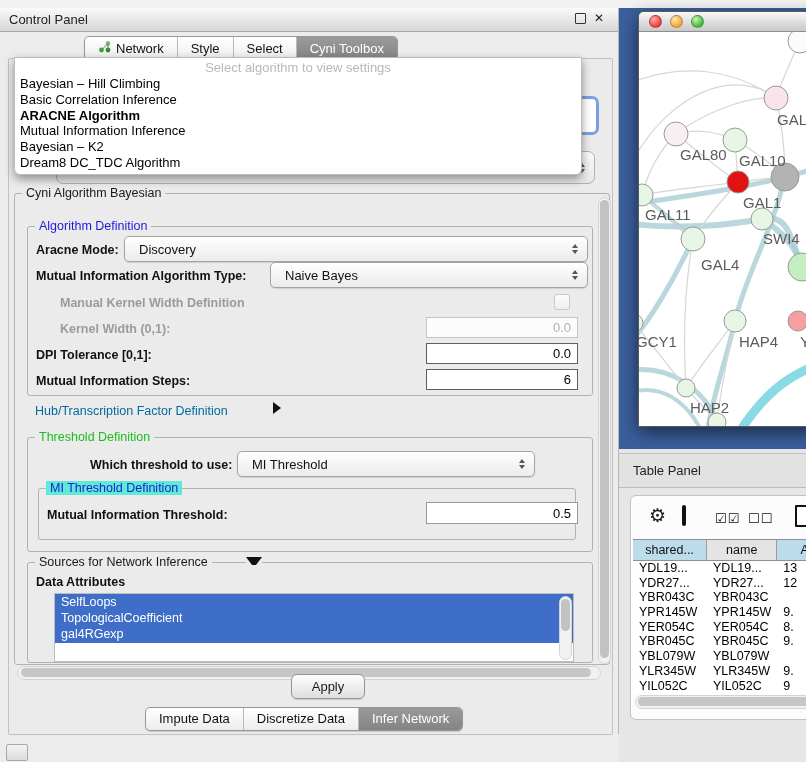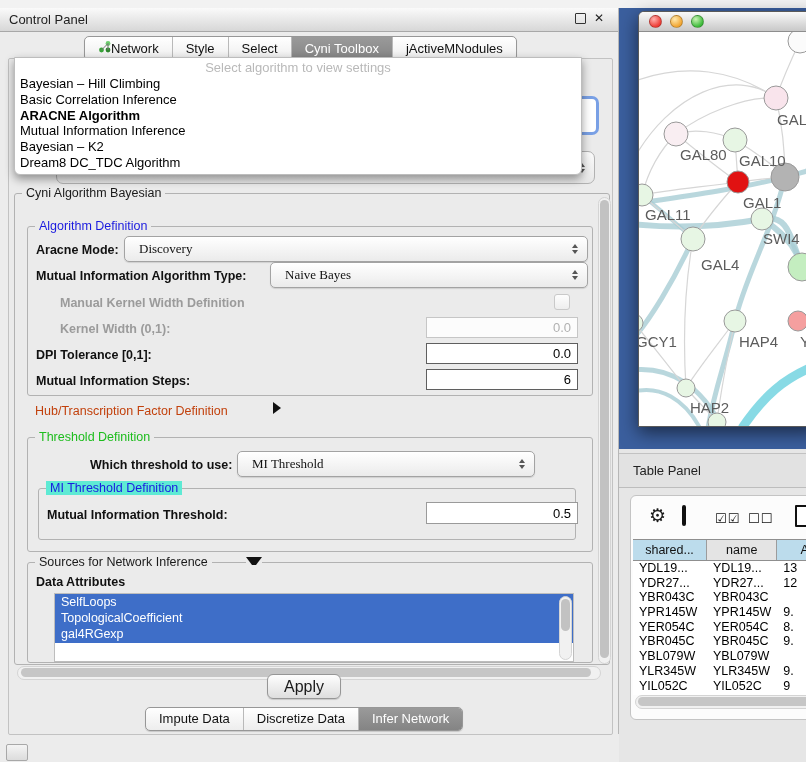--- a/index.html
+++ b/index.html
@@ -13,21 +13,21 @@
   .cp-titlebar{left:0;top:0;width:618px;height:23px;background:linear-gradient(#fafafa,#d7d7d7);
                border-bottom:1px solid #a8a8a8;display:flex;align-items:center;}
   .cp-title{font-size:13px;color:#222;padding-left:9px;}
   .winbtns{position:absolute;right:14px;top:4px;display:flex;gap:8px;align-items:center;}
   .float-ico{width:9px;height:9px;border:1.5px solid #333;border-radius:1px;}
   .close-ico{font-size:12px;font-weight:bold;color:#222;line-height:12px;}
   
   .seg{display:flex;border:1px solid #979797;border-radius:5px;overflow:hidden;
        background:linear-gradient(#ffffff,#ededed);box-shadow:0 1px 1px rgba(0,0,0,.15);}
   .seg-tab{padding:3px 13px 4px 13px;font-size:13px;border-left:1px solid #b9b9b9;white-space:nowrap;
-           display:flex;align-items:center;color:#111;}
+           display:flex;align-items:center;gap:5px;color:#111;}
   .seg-tab:first-child{border-left:none;}
   .seg-tab.sel{background:linear-gradient(#9a9a9a,#848484);color:#fff;}
   
   .cp-content{left:8px;top:50px;width:603px;height:675px;background:#ebebeb;
               border:1px solid #c2c2c2;border-radius:2px;}
   
   .popup{left:14px;top:49px;width:566px;background:#ffffff;border:1px solid #bdbdbd;
          border-radius:0 0 6px 6px;box-shadow:0 4px 10px rgba(0,0,0,.4);z-index:40;padding-bottom:3px;}
   .popup-prompt{font-size:13px;color:#b9b9b9;text-align:center;padding:2px 0 1px 0;}
   .dd-item{font-size:13px;line-height:15.8px;padding-left:5px;color:#000;}
@@ -41,21 +41,21 @@
   
   .group{border:1px solid #b2b2b2;border-radius:3px;}
   .gtitle{position:absolute;top:-8px;left:7px;background:#ebebeb;padding:0 4px;font-size:12.5px;white-space:nowrap;}
   .t-blue{color:#1a1adf;}
   .t-green{color:#1dbd1d;}
   .lbl{font-size:12.5px;font-weight:bold;color:#111;white-space:nowrap;text-align:right;}
   .lbl.dis{color:#9b9b9b;padding-left:24px;}
   
   .combo{border:1px solid #a3a3a3;border-radius:5px;background:linear-gradient(#ffffff,#ebebeb);
          box-shadow:inset 0 1px 0 #fff,0 1px 1px rgba(0,0,0,.12);display:flex;align-items:center;font-size:13px;}
-  .combo .val{padding-left:14px;color:#111;font-family:Liberation Serif, serif;}
+  .combo .val{padding-left:14px;color:#111;}
   .stepper{margin-left:auto;margin-right:9px;display:flex;flex-direction:column;gap:2px;align-items:center;}
   .tri-up{width:0;height:0;border-left:3.5px solid transparent;border-right:3.5px solid transparent;border-bottom:4.5px solid #555;}
   .tri-dn{width:0;height:0;border-left:3.5px solid transparent;border-right:3.5px solid transparent;border-top:4.5px solid #555;}
   
   .field{background:#fff;border:1px solid #9a9a9a;font-size:13px;display:flex;align-items:center;
          justify-content:flex-end;padding-right:6px;color:#000;}
   .field.dis{border-color:#c6c6c6;background:#fcfcfc;color:#b1b1b1;}
   .field.dark{border-color:#5f5f5f;}
   .checkbox{width:14px;height:14px;border:1px solid #c9c9c9;border-radius:3px;background:linear-gradient(#fdfdfd,#eeeeee);}
   .tri-right{width:0;height:0;border-top:6px solid transparent;border-bottom:6px solid transparent;border-left:8px solid #111;display:inline-block;}
@@ -63,21 +63,21 @@
   
   .attr-list{background:#fff;border:1px solid #bdbdbd;overflow:hidden;}
   .attr-item{background:#3e6ec8;color:#fff;font-size:12.5px;line-height:16.2px;padding-left:6px;white-space:nowrap;}
   
   .vtrack{background:#f1f1f1;border:1px solid #d4d4d4;border-radius:7px;}
   .vthumb{position:absolute;left:1px;width:9px;background:#c2c2c2;border-radius:6px;}
   .htrack{background:#f1f1f1;border:1px solid #d4d4d4;border-radius:7px;}
   .hthumb{position:absolute;top:1px;height:9px;background:#c6c6c6;border-radius:6px;}
   
   .btn{border:1px solid #969696;border-radius:6px;background:linear-gradient(#fefefe,#dedede);
-       font-size:16px;display:flex;align-items:center;justify-content:center;box-shadow:0 1px 1px rgba(0,0,0,.15);}
+       font-size:13px;display:flex;align-items:center;justify-content:center;box-shadow:0 1px 1px rgba(0,0,0,.15);margin-left:24px;}
   
   .desktop{left:619px;top:8px;width:187px;height:441px;background:#3b5f9e;}
   .netwin{left:638px;top:11px;width:178px;height:414px;border:1px solid #5a5a5a;border-radius:6px 6px 0 0;
           box-shadow:0 6px 18px rgba(0,0,0,.55);overflow:hidden;background:#fff;}
   .netwin-titlebar{position:absolute;left:0;top:0;width:100%;height:20px;
                    background:linear-gradient(#f9f9f9,#c8c8c8);border-bottom:1px solid #8e8e8e;
                    display:flex;align-items:center;gap:8px;padding-left:10px;box-sizing:border-box;}
   .tl{width:13px;height:13px;border-radius:50%;border:1px solid rgba(0,0,0,.25);box-sizing:border-box;}
   .tl.red{background:radial-gradient(circle at 35% 30%,#ffb0ad,#ee3d36 70%);}
   .tl.yel{background:radial-gradient(circle at 35% 30%,#ffe9ad,#f2a633 70%);}
@@ -202,23 +202,20 @@
         </div>
         <div class="seg-tab">
           <span>Style</span>
         </div>
         <div class="seg-tab">
           <span>Select</span>
         </div>
         <div class="seg-tab sel">
           <span>Cyni Toolbox</span>
         </div>
-        <div class="seg-tab">
-          <span>jActiveMNodules</span>
-        </div>
       </div>
     <div class="abs cp-content"></div>
 
     <div class="abs focus-frag"></div>
     <div class="abs ghost-combo">
       <span class="val">gal-filtered sif default node</span>
       <span class="stepper">
           <span class="tri-up"></span>
           <span class="tri-dn"></span>
         </span>
@@ -260,21 +257,21 @@
         <span class="abs lbl dis" style="left:8px;top:69px;">Manual Kernel Width Definition</span>
         <span class="abs checkbox" style="left:526px;top:67px;"></span>
         <span class="abs lbl dis" style="left:8px;top:95px;">Kernel Width (0,1):</span>
         <div class="abs field dis" style="left:398px;top:90px;width:144px;height:19px;">0.0</div>
         <span class="abs lbl" style="left:8px;top:121px;">DPI Tolerance [0,1]:</span>
         <div class="abs field dark" style="left:398px;top:116px;width:144px;height:19px;">0.0</div>
         <span class="abs lbl" style="left:8px;top:147px;">Mutual Information Steps:</span>
         <div class="abs field dark" style="left:398px;top:142px;width:144px;height:19px;">6</div>
       </div>
 
-      <span class="abs" style="left:20px;top:210px;font-size:12.5px;color:#c2410c;">Hub/Transcription Factor Definition</span>
+      <span class="abs" style="left:20px;top:210px;font-size:12.5px;color:#0369a1;">Hub/Transcription Factor Definition</span>
       <span class="abs tri-right" style="left:258px;top:208px;"></span>
 
       <div class="abs group" style="left:12px;top:243px;width:564px;height:113px;">
         <span class="gtitle t-green">Threshold Definition</span>
         <span class="abs lbl" style="left:62px;top:20px;">Which threshold to use:</span>
         <div class="abs combo" style="left:209px;top:13px;width:296px;height:24px;">
           <span class="val">MI Threshold</span>
           <span class="stepper">
               <span class="tri-up"></span>
               <span class="tri-dn"></span>

